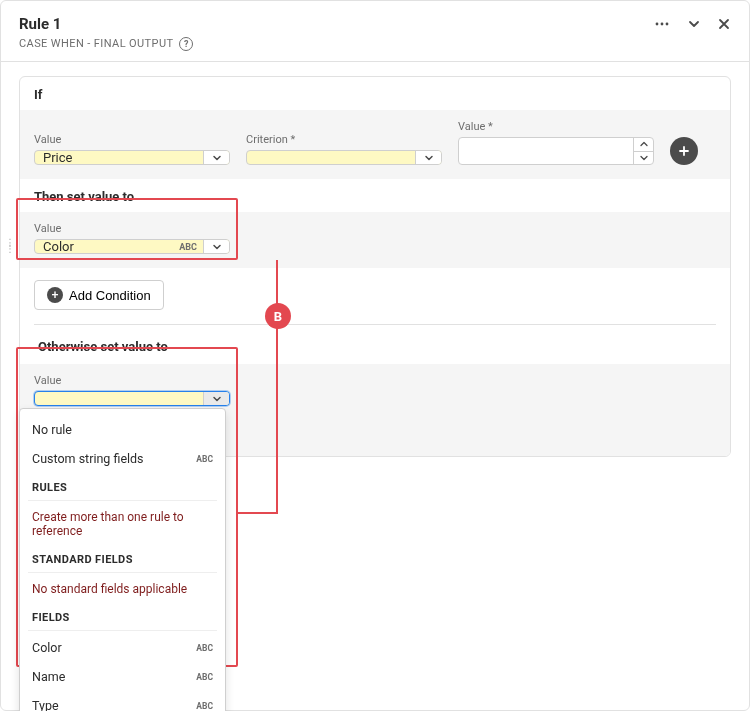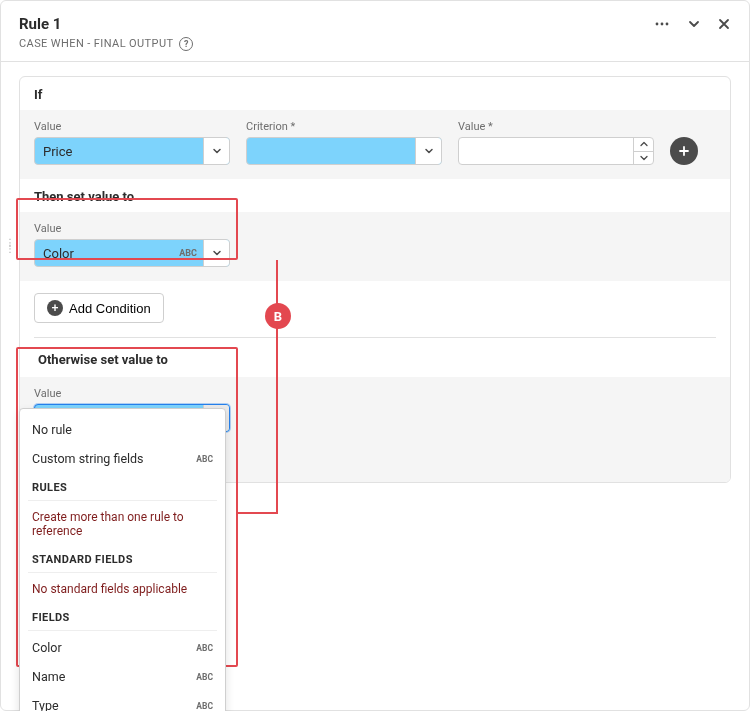--- a/index.html
+++ b/index.html
@@ -58,22 +58,22 @@
   }
   .section { padding: 10px 14px 14px 14px; }
   .section.bg { background: #f5f5f5; }
   .section-title { font-weight: 700; font-size: 13px; margin-bottom: 8px; }
   .row { display: flex; align-items: flex-end; gap: 16px; }
   .field { display: flex; flex-direction: column; gap: 4px; }
   .field-label { font-size: 11px; color: #6e6e6e; }
   .asterisk { color: #6e6e6e; font-size: 11px; }
   .combo {
     display: flex;
-    height: 28px;
-    background: #7dd3fc;
+    height: 15px;
+    background: #fef9c3;
     border: 1px solid #cfcfcf;
     border-radius: 4px;
     overflow: hidden;
     align-items: stretch;
   }
   .combo-input {
     flex: 1;
     padding: 0 8px;
     display: flex;
     align-items: center;

